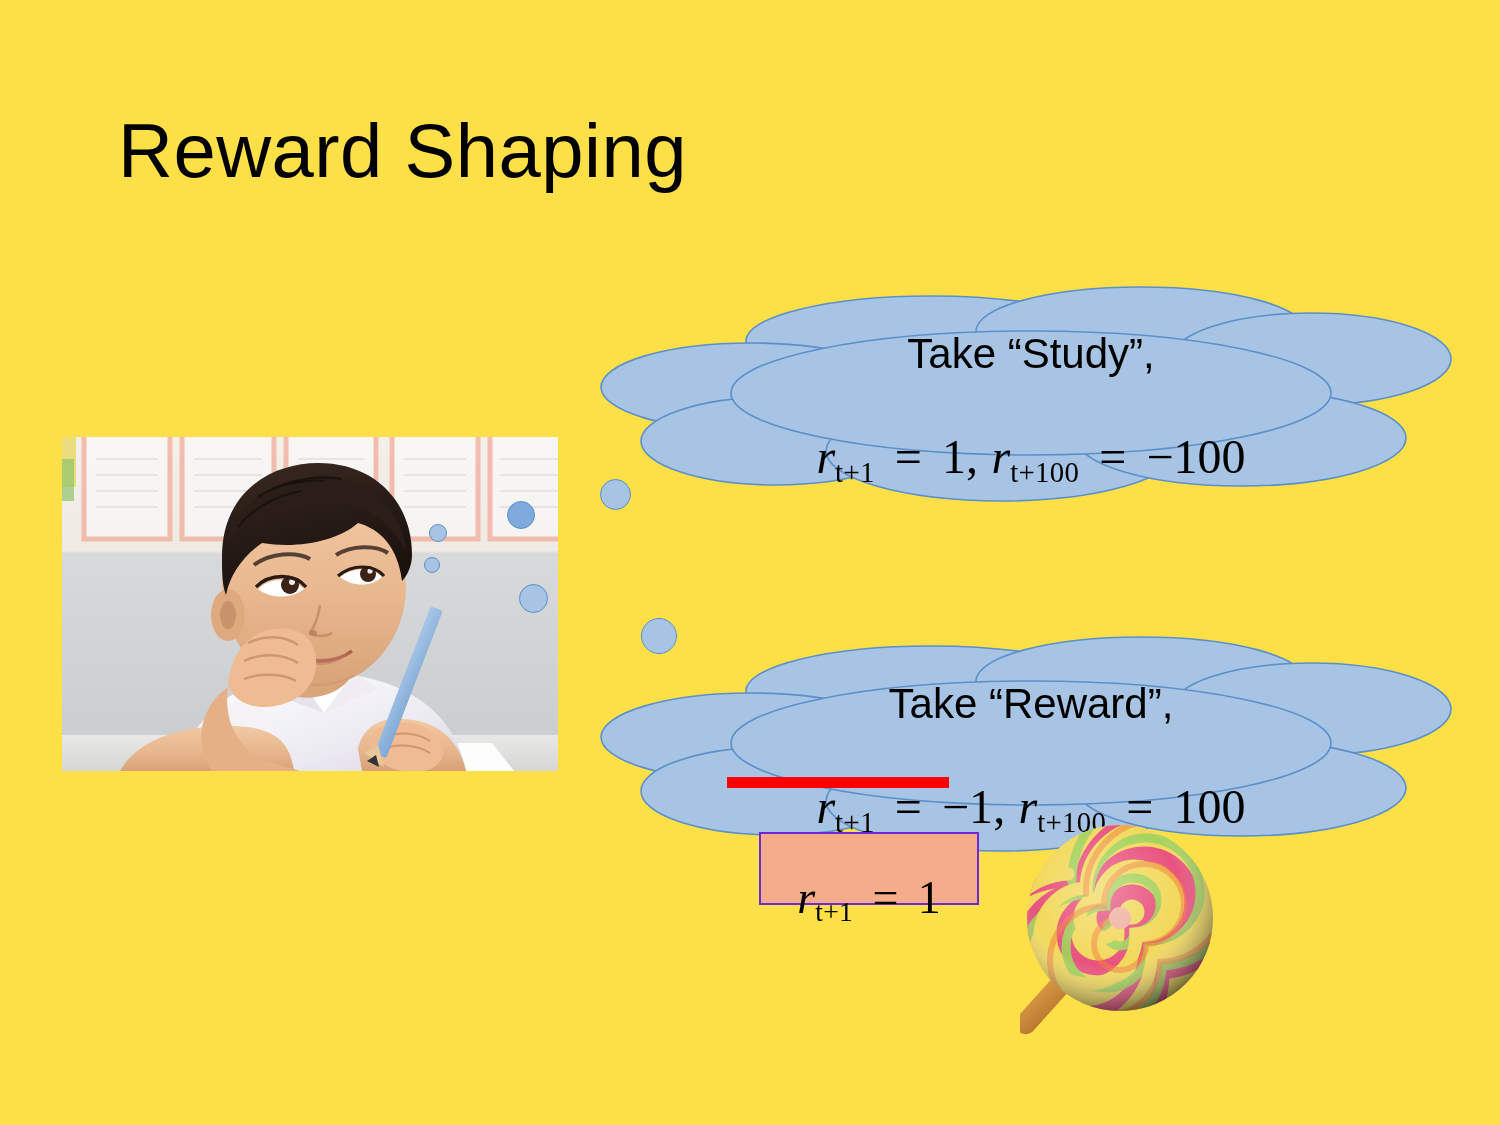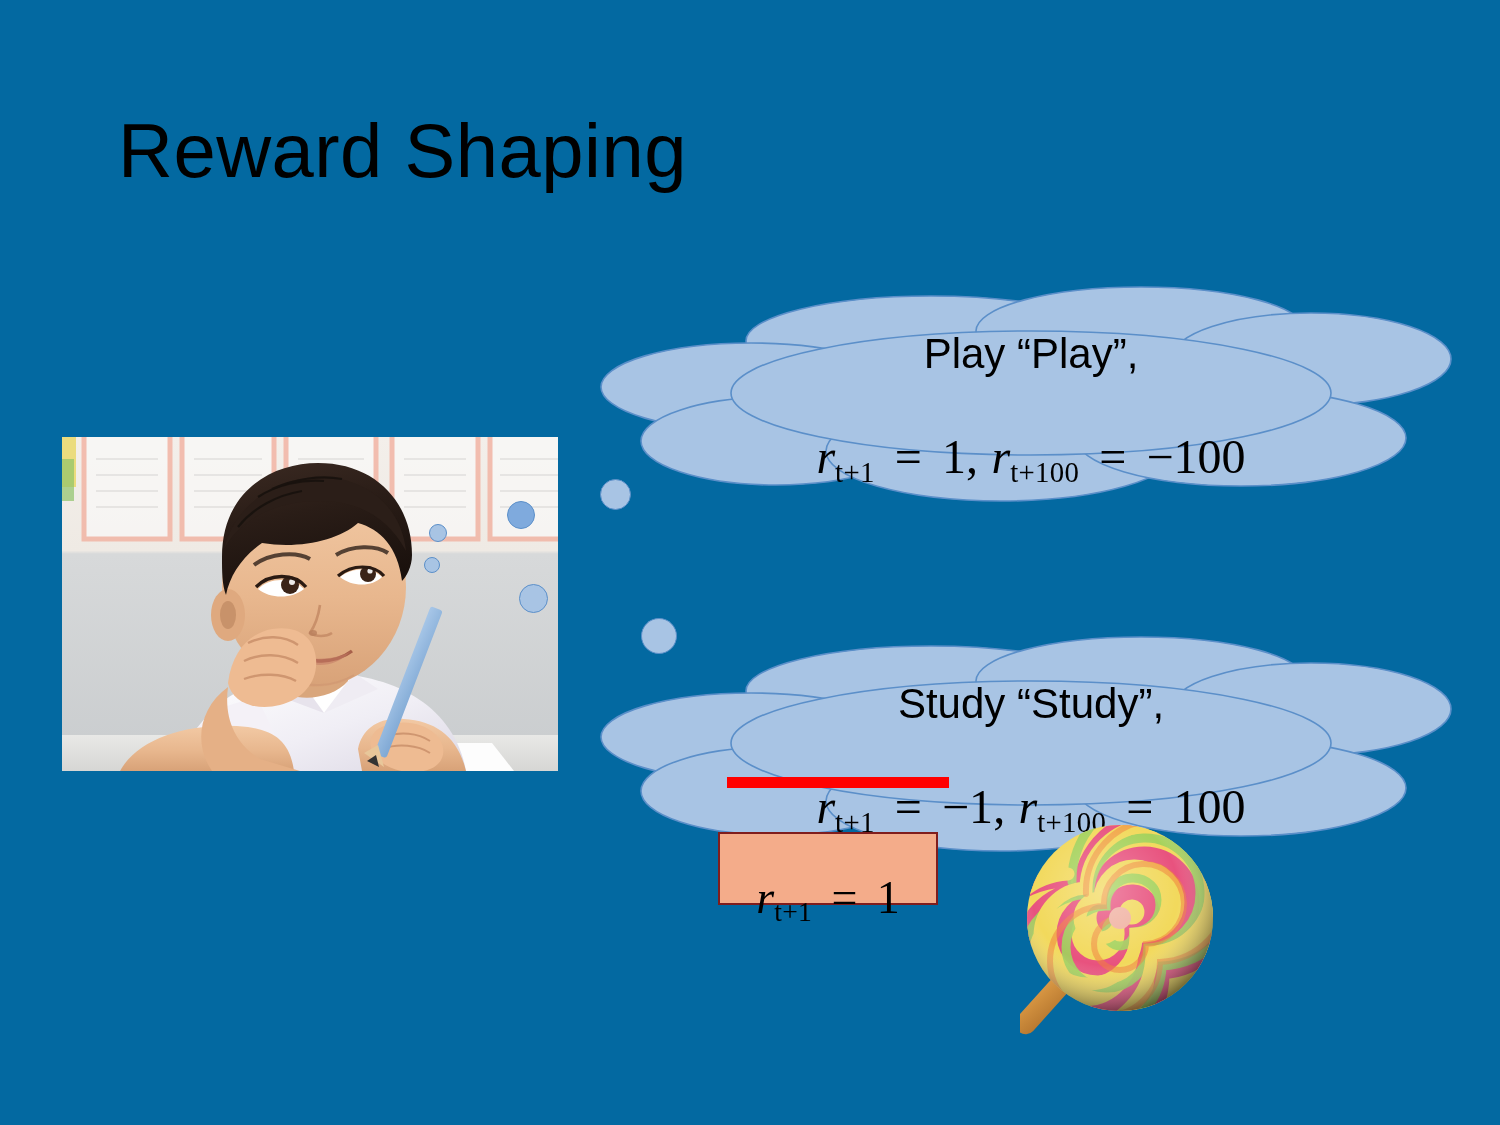--- a/index.html
+++ b/index.html
@@ -4,21 +4,21 @@
 <style>
   html, body {
     margin: 0;
     padding: 0;
     background: #ffffff;
   }
   #slide {
     position: relative;
     width: 1500px;
     height: 1125px;
-    background: #0369a1;
+    background: #fde047;
     overflow: hidden;
     font-family: "Liberation Sans", sans-serif;
   }
 
   
   #slide-title {
     position: absolute;
     left: 118px;
     top: 113px;
     font-family: "Liberation Sans", sans-serif;
@@ -90,26 +90,26 @@
     left: 727px;
     top: 777px;
     width: 222px;
     height: 11px;
     background: #FF0000;
   }
 
   
   #highlight-box {
     position: absolute;
-    left: 718px;
+    left: 759px;
     top: 832px;
     width: 220px;
     height: 73px;
     background: #F4AC8A;
-    border: 2px solid #7f1d1d;
+    border: 2px solid #6d28d9;
     box-sizing: border-box;
   }
   #highlight-box .line-math {
     position: absolute;
     left: 0;
     top: 50%;
     width: 100%;
     transform: translateY(-52%);
     text-align: center;
     font-size: 46px;
@@ -297,38 +297,38 @@
         <ellipse cx="330" cy="58" rx="185" ry="45"></ellipse>
         <ellipse cx="540" cy="48" rx="165" ry="44"></ellipse>
         <ellipse cx="710" cy="76" rx="140" ry="46"></ellipse>
         <ellipse cx="150" cy="104" rx="150" ry="44"></ellipse>
         <ellipse cx="175" cy="158" rx="135" ry="44"></ellipse>
         <ellipse cx="400" cy="168" rx="175" ry="50"></ellipse>
         <ellipse cx="640" cy="155" rx="165" ry="48"></ellipse>
         <ellipse cx="430" cy="110" rx="300" ry="62"></ellipse>
       </g>
     </svg>
-    <div class="bubble-text line-plain" style="left:0; top:48px; width:860px;">Play “Play”,</div>
+    <div class="bubble-text line-plain" style="left:0; top:48px; width:860px;">Take “Study”,</div>
     <div class="bubble-text line-math" style="left:0; top:116px; width:860px;"><span class="mi">r</span><span class="sub">t+1</span><span class="spwide"></span><span class="mo">=</span><span class="spwide"></span><span class="mn">1</span><span class="mo">,</span><span class="sp"></span><span class="mi">r</span><span class="sub">t+100</span><span class="spwide"></span><span class="mo">=</span><span class="spwide"></span><span class="mn">−100</span></div>
   </div>
 
   <div class="bubble-group" style="left:601px; top:633px;">
     <svg width="860" height="230" viewBox="0 0 860 230" xmlns="http://www.w3.org/2000/svg">
       <g fill="#A8C4E4" stroke="#5B8FC9" stroke-width="1.6">
         <ellipse cx="330" cy="58" rx="185" ry="45"></ellipse>
         <ellipse cx="540" cy="48" rx="165" ry="44"></ellipse>
         <ellipse cx="710" cy="76" rx="140" ry="46"></ellipse>
         <ellipse cx="150" cy="104" rx="150" ry="44"></ellipse>
         <ellipse cx="175" cy="158" rx="135" ry="44"></ellipse>
         <ellipse cx="400" cy="168" rx="175" ry="50"></ellipse>
         <ellipse cx="640" cy="155" rx="165" ry="48"></ellipse>
         <ellipse cx="430" cy="110" rx="300" ry="62"></ellipse>
       </g>
     </svg>
-    <div class="bubble-text line-plain" style="left:0; top:48px; width:860px;">Study “Study”,</div>
+    <div class="bubble-text line-plain" style="left:0; top:48px; width:860px;">Take “Reward”,</div>
     <div class="bubble-text line-math" style="left:0; top:116px; width:860px;"><span class="mi">r</span><span class="sub">t+1</span><span class="spwide"></span><span class="mo">=</span><span class="spwide"></span><span class="mn">−1</span><span class="mo">,</span><span class="sp"></span><span class="mi">r</span><span class="sub">t+100</span><span class="spwide"></span><span class="mo">=</span><span class="spwide"></span><span class="mn">100</span></div>
   </div>
 
   <div id="strike-bar"></div>
 
   <div id="highlight-box">
     <div class="line-math"><span class="mi">r</span><span class="sub">t+1</span><span class="spwide"></span><span class="mo">=</span><span class="spwide"></span><span class="mn">1</span></div>
   </div>
 
   <div id="lollipop">

